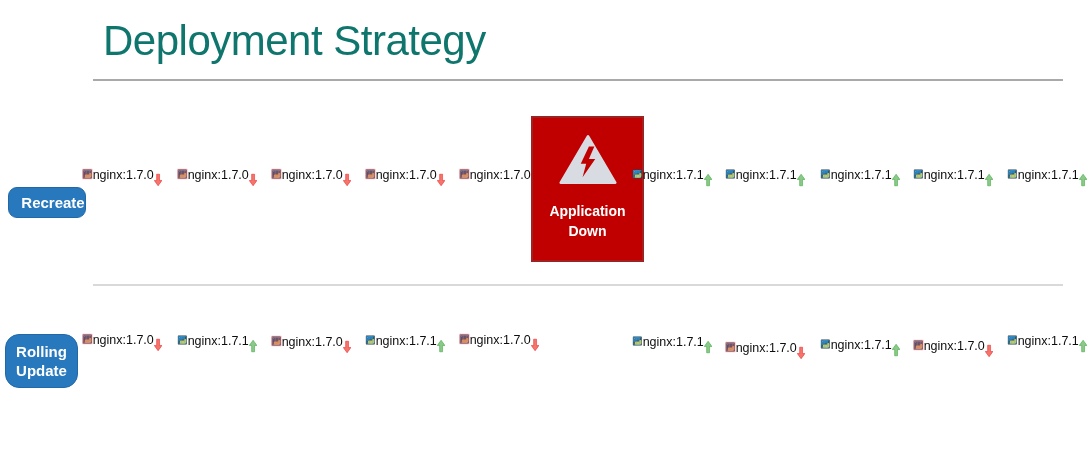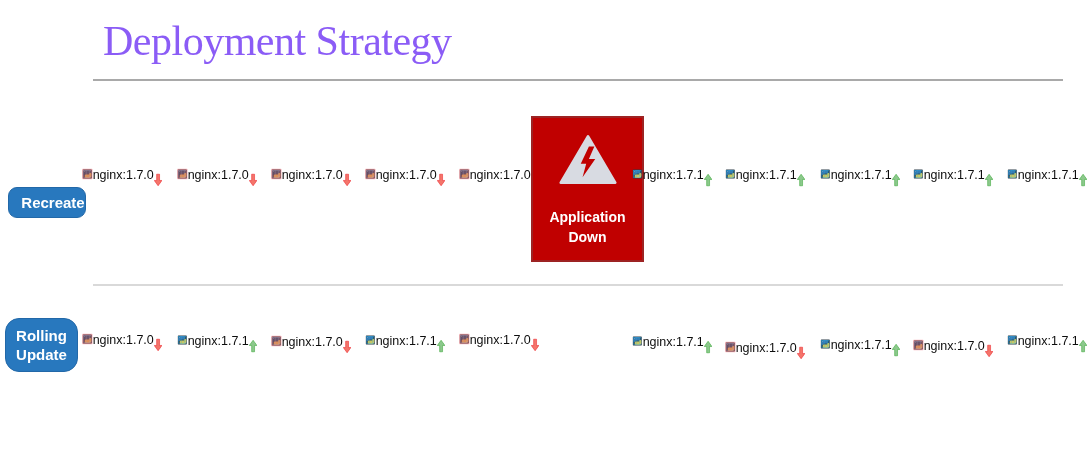--- a/index.html
+++ b/index.html
@@ -1,28 +1,28 @@
 <!DOCTYPE html>
 <html><head>
 <meta charset="utf-8">
 <style>
   html,body{margin:0;padding:0;background:#fff;}
   .slide{position:relative;width:1091px;height:466px;background:#ffffff;overflow:hidden;
          font-family:"Liberation Sans",sans-serif;}
-  .title{position:absolute;left:103px;top:17px;font-size:42px;font-weight:400;color:#8b5cf6;
-         letter-spacing:-0.5px;white-space:nowrap;font-family:Liberation Serif, serif;}
+  .title{position:absolute;left:103px;top:17px;font-size:42px;font-weight:400;color:#0f766e;
+         letter-spacing:-0.5px;white-space:nowrap;}
   .rule{position:absolute;left:93px;width:970px;height:2px;}
   .rule-title{top:79px;background:#a9a9a9;}
   .rule-mid{top:284px;background:#d9d9d9;}
 
   .row-badge{position:absolute;background:#2878be;border:1.5px solid #2268a8;color:#ffffff;
              font-weight:700;font-size:15px;display:flex;align-items:center;justify-content:center;
              text-align:center;box-sizing:border-box;}
   .badge-recreate{left:8px;top:187px;width:78px;height:31px;border-radius:9px;padding-left:12px;}
-  .badge-rolling{left:5px;top:318px;width:73px;height:54px;border-radius:14px;line-height:1.3;
+  .badge-rolling{left:5px;top:334px;width:73px;height:54px;border-radius:14px;line-height:1.3;
                  padding:2px 8px;}
 
   .item{position:absolute;width:80px;display:flex;flex-direction:row;align-items:center;}
   .cicon{width:44px;height:44px;display:block;}
   .vlabel{margin-top:2px;font-size:12.5px;color:#0d0d0d;white-space:nowrap;}
   .arrow{width:34px;height:50px;margin-top:12px;display:block;}
   .arrow-shape{stroke-width:2.2;}
 
   
   .item[data-variant="v170"] .ic-glow{fill:#f5b5ba;}
@@ -41,21 +41,21 @@
   .item[data-variant="v171"] .ic-eye{fill:#ffffff;}
   .item[data-variant="v171"] .ic-bars{stroke:#2aa6e0;}
   .item[data-variant="v171"] .arrow-shape{fill:#8cc88c;stroke:#33a532;}
 
   .ic-bars{fill:none;stroke-width:1.8;}
 
   .appdown{position:absolute;left:531px;top:116px;width:113px;height:146px;background:#c00000;
            border:2.5px solid #9d2323;box-sizing:border-box;display:flex;flex-direction:column;
            align-items:center;}
   .warn{width:58px;height:52px;margin-top:16px;display:block;}
-  .appdown-text{margin-top:21px;color:#ffffff;font-weight:700;font-size:14px;text-align:center;
+  .appdown-text{margin-top:15px;color:#ffffff;font-weight:700;font-size:14px;text-align:center;
                 line-height:1.45;width:90px;}
 </style>
 </head>
 <body>
 
 <div class="slide">
   <div class="title">Deployment Strategy</div>
   <div class="rule rule-title"></div>
   <div class="rule rule-mid"></div>
 

